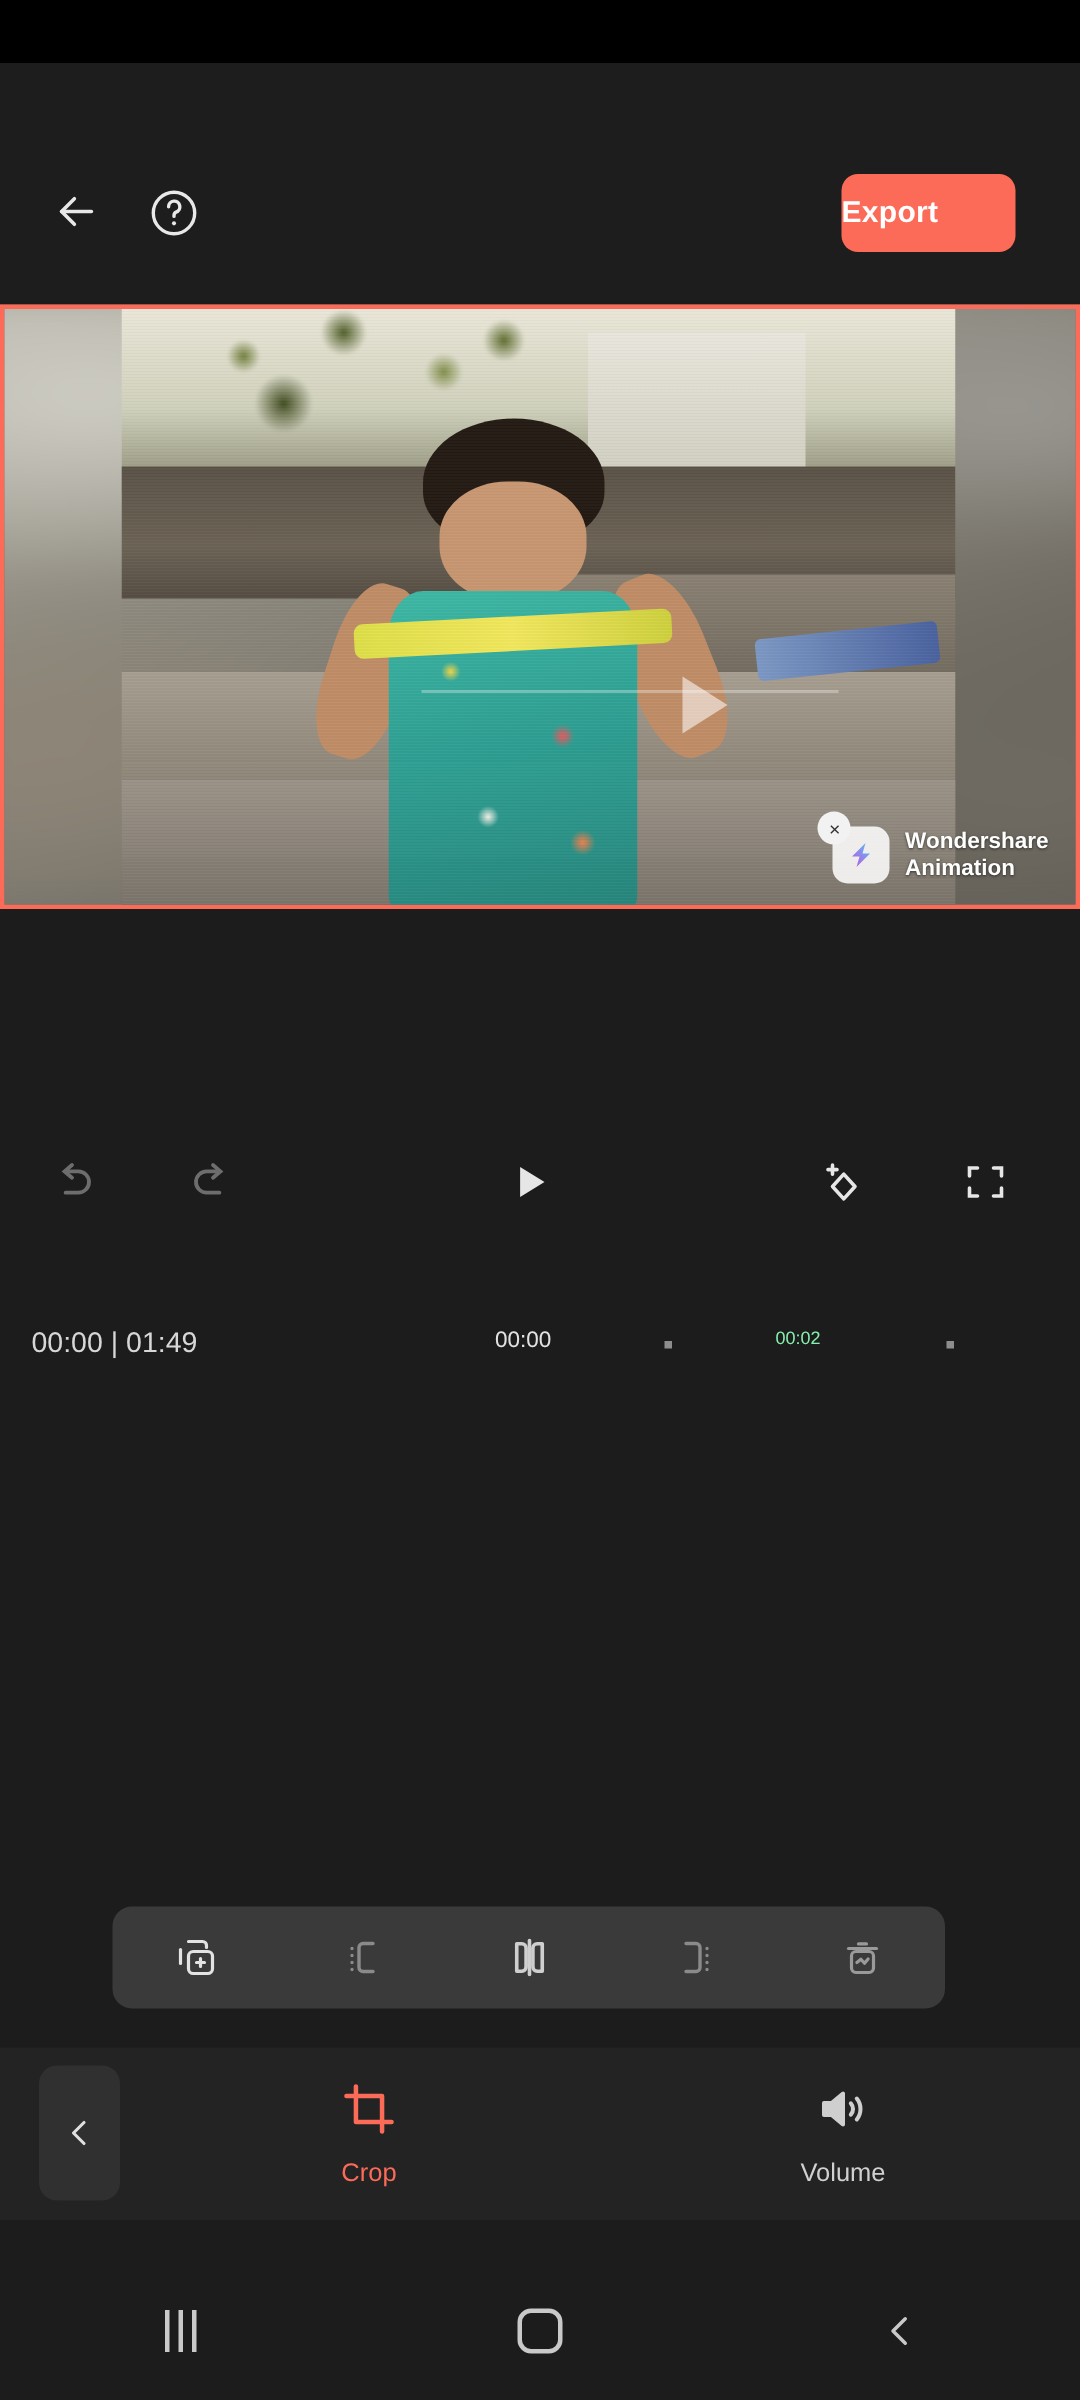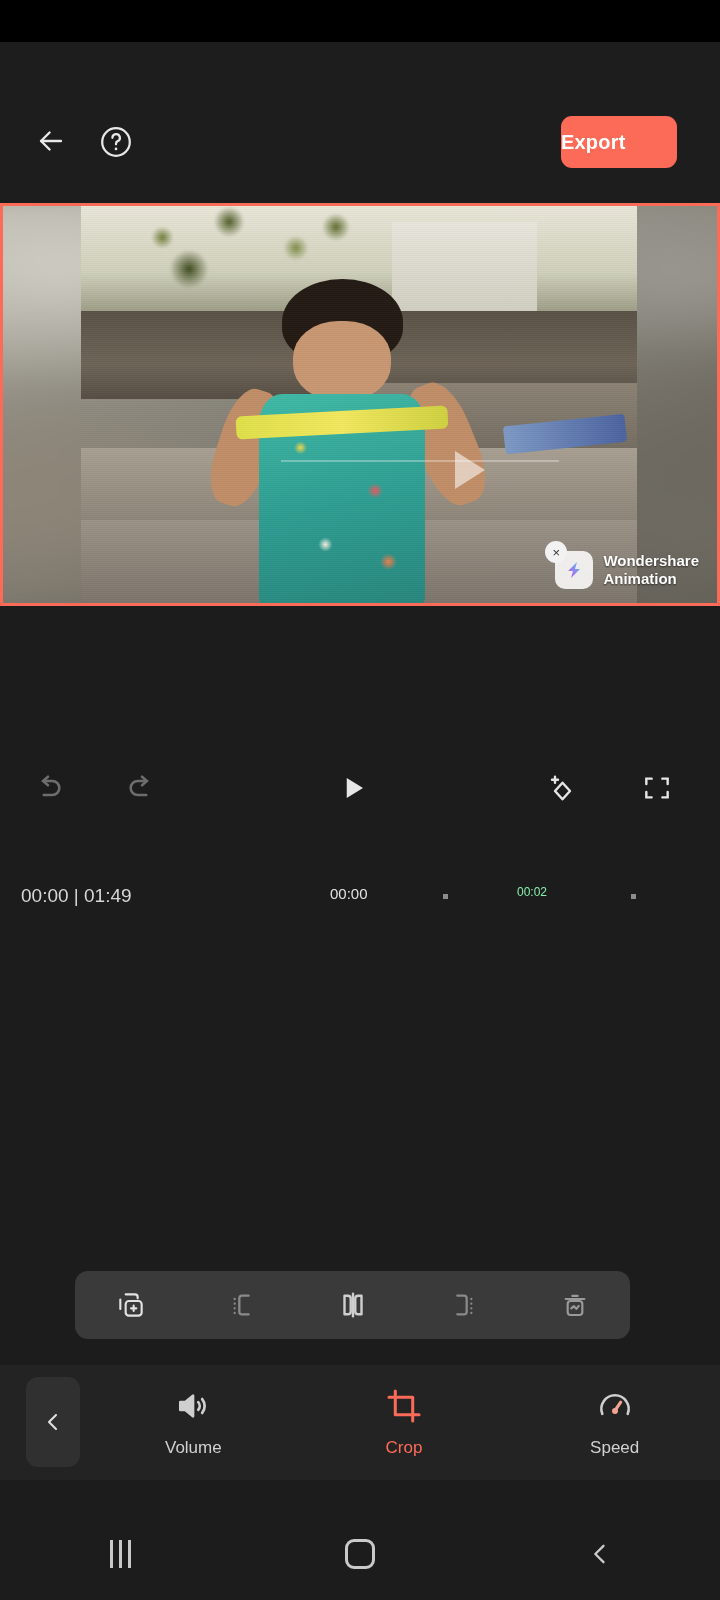--- a/index.html
+++ b/index.html
@@ -309,49 +309,39 @@
     </div>
   </div>
 
   <div class="toolbar">
     <div class="tb-back">
       <svg width="24" height="24" viewBox="0 0 24 24" fill="none" stroke="#e0e0e0" stroke-width="2.1" stroke-linecap="round" stroke-linejoin="round">
           <path d="M15 5l-7 7 7 7"></path>
         </svg>
     </div>
     <div class="tools">
+      <div class="tool active">
+        <span>
+          <svg width="38" height="38" viewBox="0 0 24 24" fill="none" stroke="#fc6b58" stroke-width="1.9" stroke-linecap="round" stroke-linejoin="round">
+              <path d="M6.5 2.5v15h15"></path>
+              <path d="M2.5 6.5h15v15"></path>
+            </svg>
+        </span>
+        <span class="tool-lbl">Crop</span>
+      </div>
       <div class="tool">
         <span>
           <svg width="38" height="38" viewBox="0 0 24 24" fill="none" stroke="#cfcfcf" stroke-width="1.7" stroke-linecap="round" stroke-linejoin="round">
               <path d="M4 9.5h3.2L12 5.5v13L7.2 14.5H4z" fill="#cfcfcf"></path>
               <path d="M15.3 9.6a3.6 3.6 0 0 1 0 4.8"></path>
               <path d="M17.8 7.6a7 7 0 0 1 0 8.8"></path>
             </svg>
         </span>
         <span class="tool-lbl">Volume</span>
       </div>
-      <div class="tool active">
-        <span>
-          <svg width="38" height="38" viewBox="0 0 24 24" fill="none" stroke="#fc6b58" stroke-width="1.9" stroke-linecap="round" stroke-linejoin="round">
-              <path d="M6.5 2.5v15h15"></path>
-              <path d="M2.5 6.5h15v15"></path>
-            </svg>
-        </span>
-        <span class="tool-lbl">Crop</span>
-      </div>
-      <div class="tool">
-        <span>
-          <svg width="38" height="38" viewBox="0 0 24 24" fill="none" stroke="#cfcfcf" stroke-width="1.6" stroke-linecap="round">
-              <path d="M4 17a8.6 8.6 0 1 1 16 0"></path>
-              <path d="M15.6 9.6 12.6 14" stroke="#f3a394" stroke-width="2"></path>
-              <circle cx="12" cy="15.2" r="1.9" fill="#f3a394" stroke="none"></circle>
-            </svg>
-        </span>
-        <span class="tool-lbl">Speed</span>
-      </div>
     </div>
   </div>
 
   <div class="navbar">
     <div class="nav">
       <span class="nav-recents">
           <i></i>
           <i></i>
           <i></i>
         </span>

